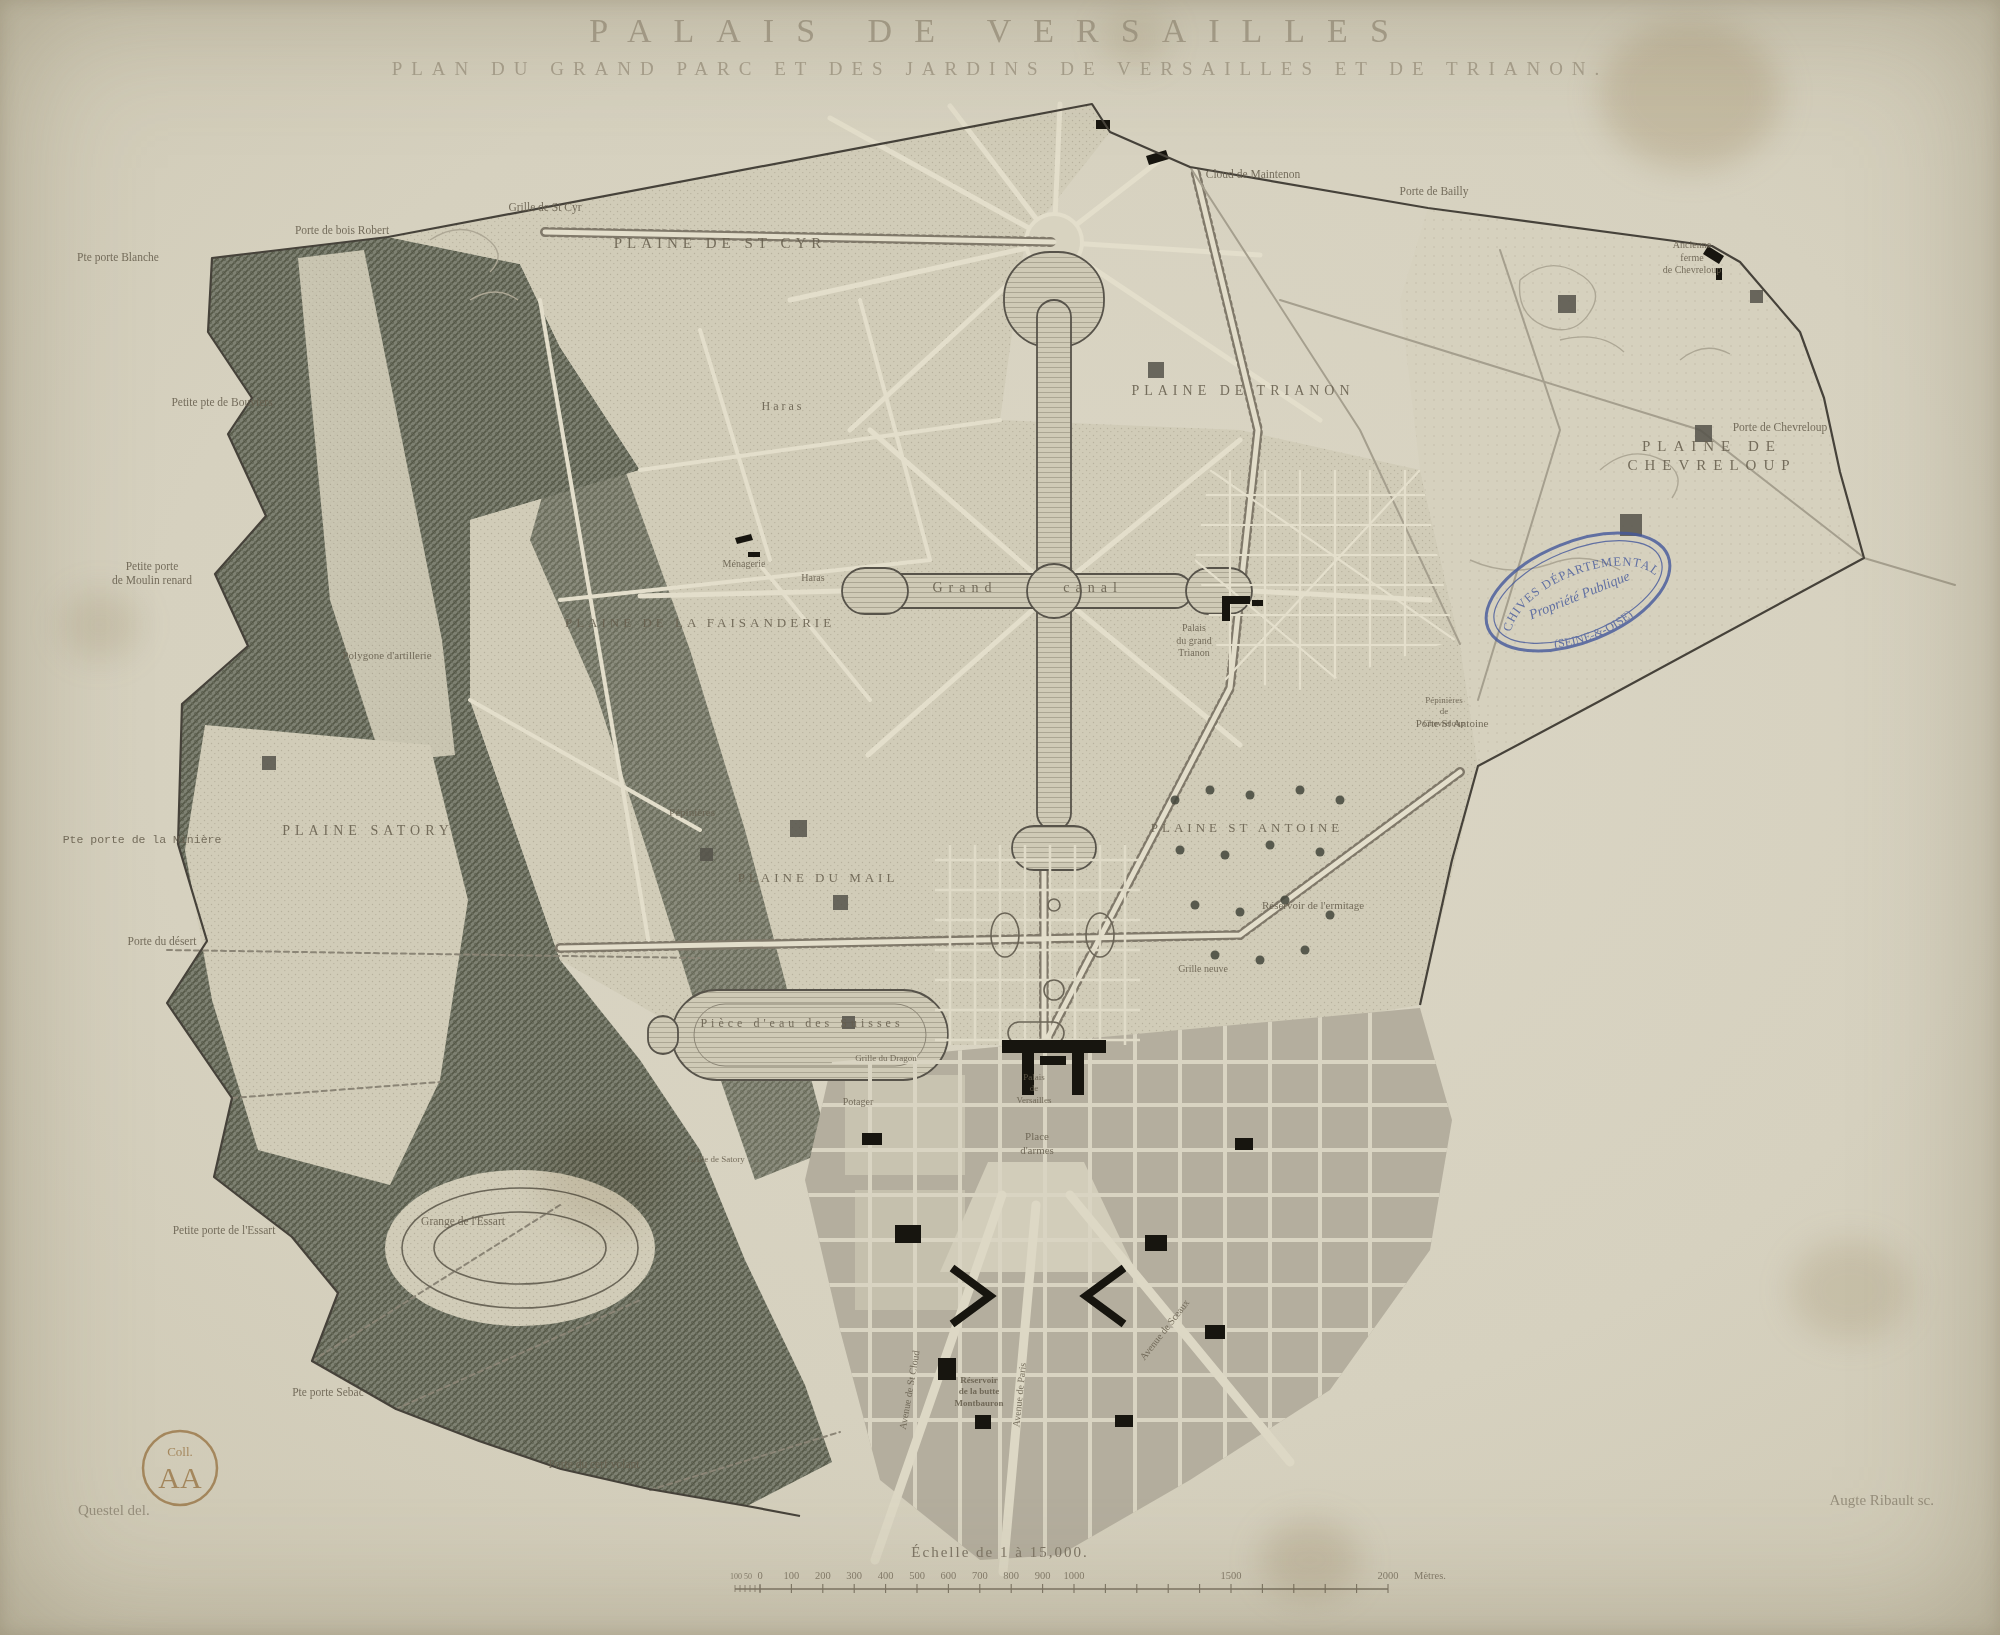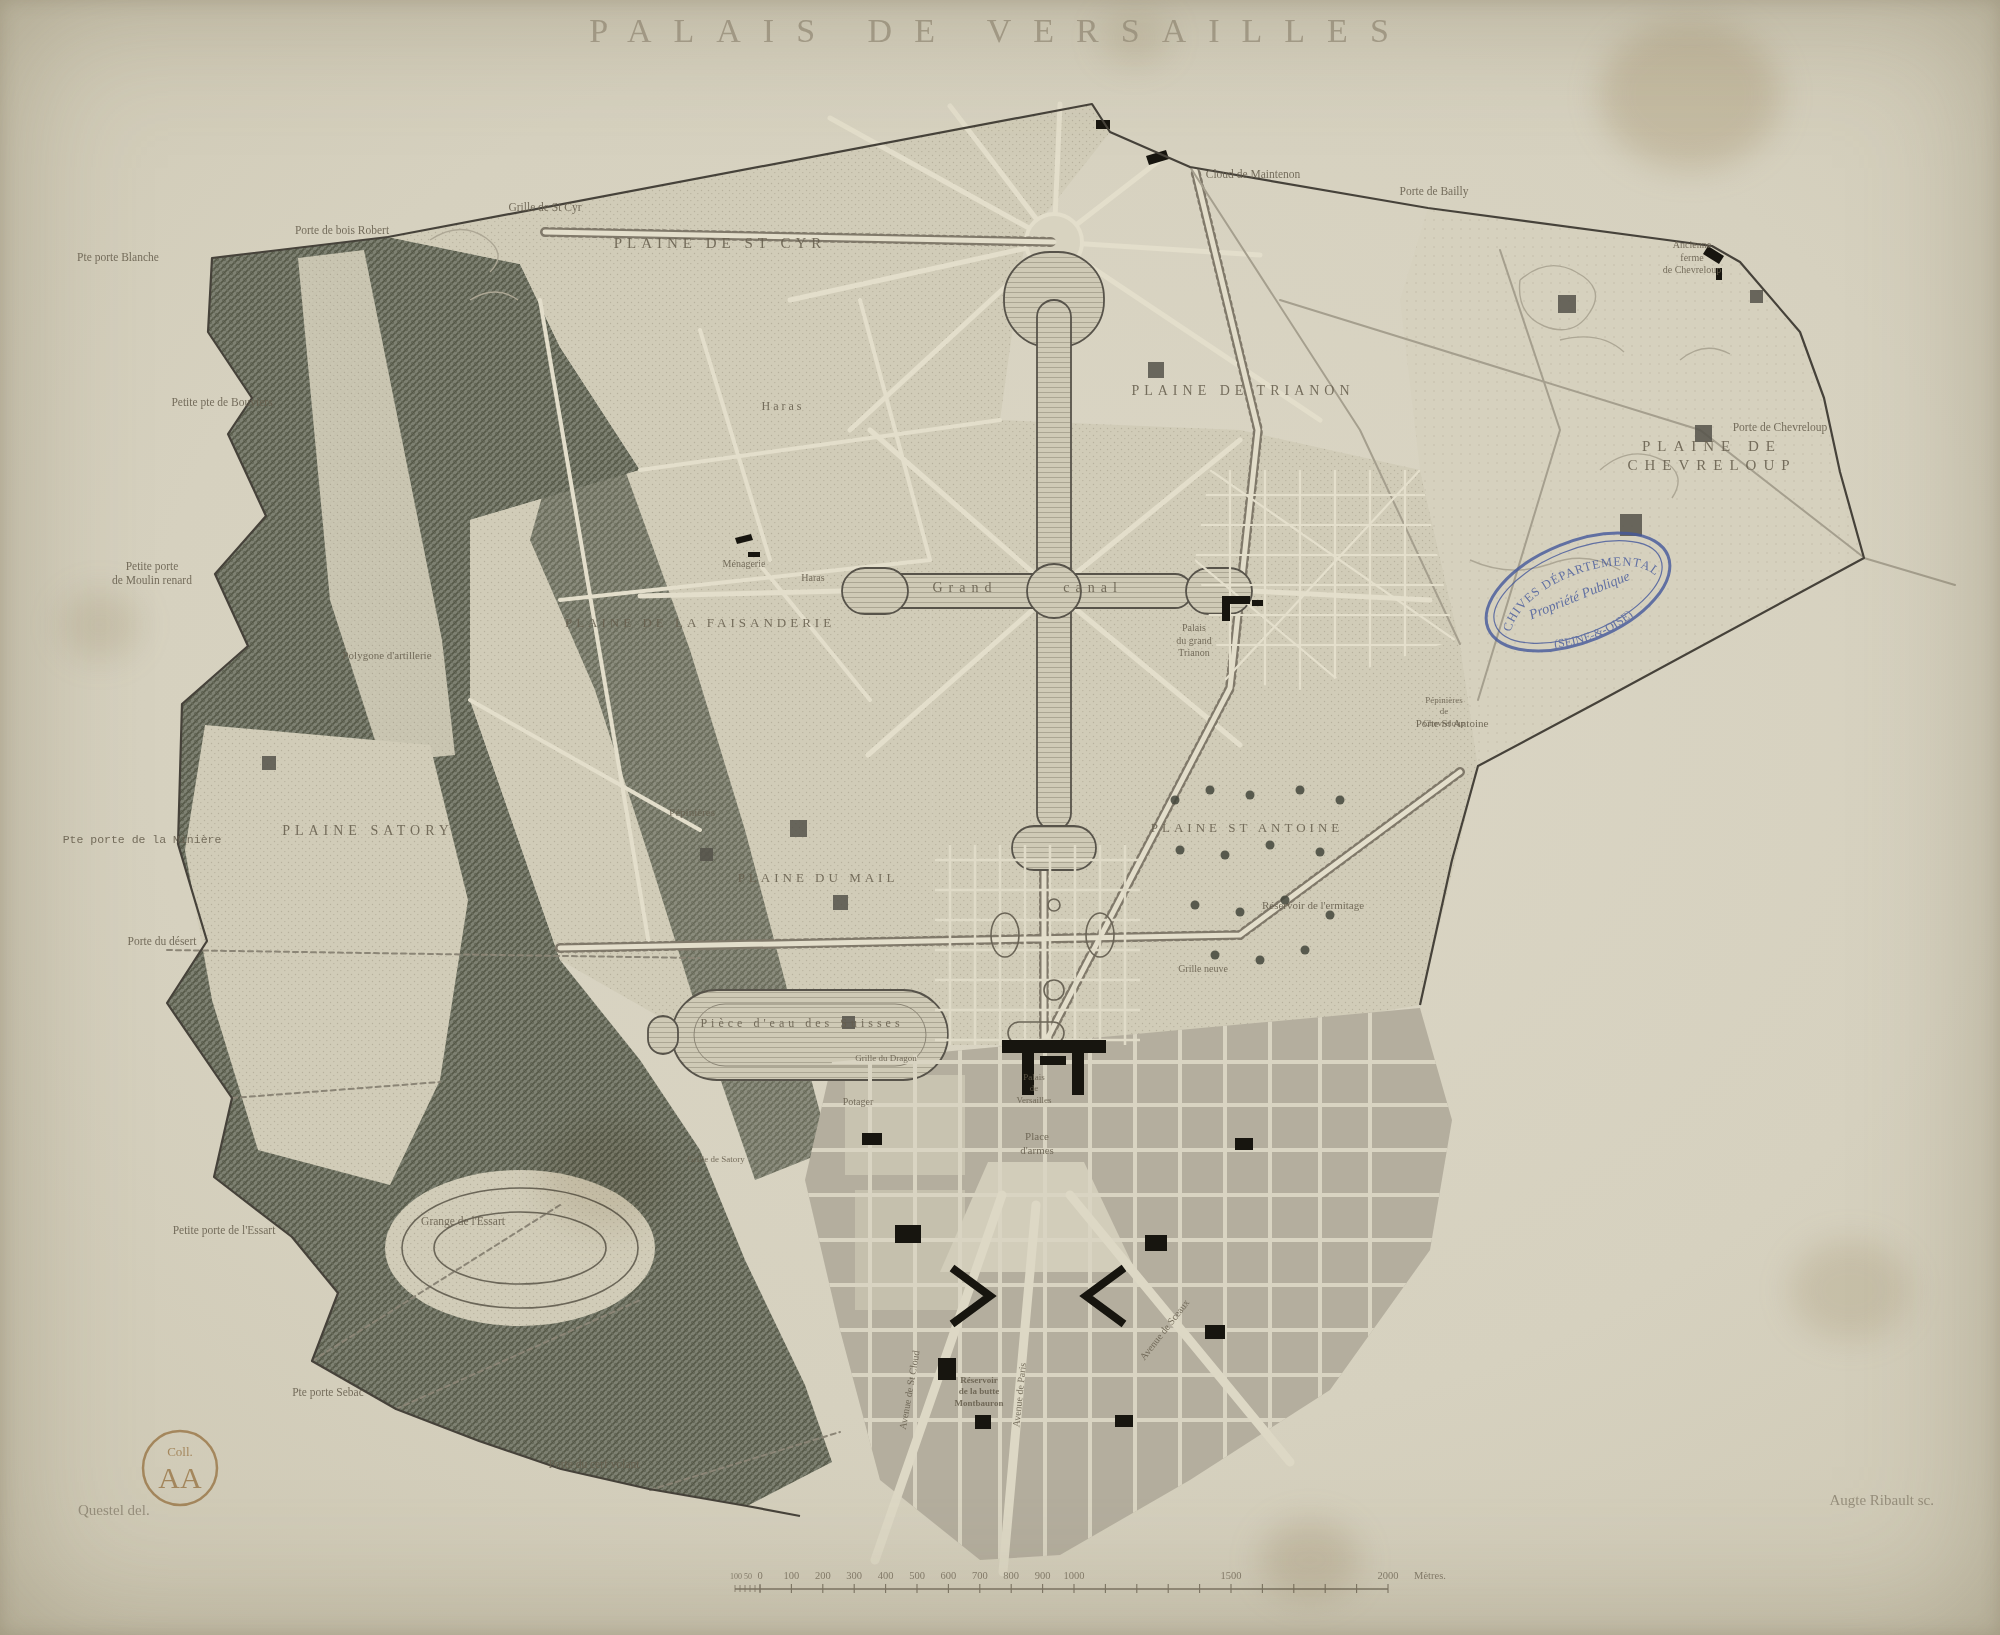--- a/index.html
+++ b/index.html
@@ -20,22 +20,24 @@
   .lbl{position:absolute;white-space:pre-line;text-align:center;color:#675f4e;
     font-size:11.5px;line-height:1.25;opacity:.88;transform:translate(-50%,-50%);}
   #scale-caption{position:absolute;left:0;width:100%;text-align:center;top:1544px;
     font-size:15px;letter-spacing:2px;color:#7d7565;z-index:5;}
 </style>
 </head>
 <body>
 <div class="page">
 
 <div id="title" class="hdr">PALAIS DE VERSAILLES</div>
+<div id="subtitle" class="hdr">PLAN DU GRAND PARC ET DES JARDINS DE VERSAILLES ET DE TRIANON.</div>
 <div id="credit-left" class="credit">Questel del.</div>
 <div id="credit-right" class="credit">Augte Ribault sc.</div>
+<div id="scale-caption">Échelle de 1 à 15,000.</div>
 
 <svg id="map-svg" width="2000" height="1635" viewBox="0 0 2000 1635">
   <defs>
     <pattern id="woods" patternUnits="userSpaceOnUse" width="7" height="7">
       <rect width="7" height="7" fill="#7d8071"></rect>
       <path d="M0,7 L7,0 M-1,2 L2,-1 M5,8 L8,5" stroke="#565948" stroke-width="1.6"></path>
       <path d="M0,0 L7,7" stroke="#6a6d5e" stroke-width="0.8"></path>
     </pattern>
     <pattern id="stipple" patternUnits="userSpaceOnUse" width="7" height="7">
       <rect width="7" height="7" fill="#d1ccb8"></rect>

